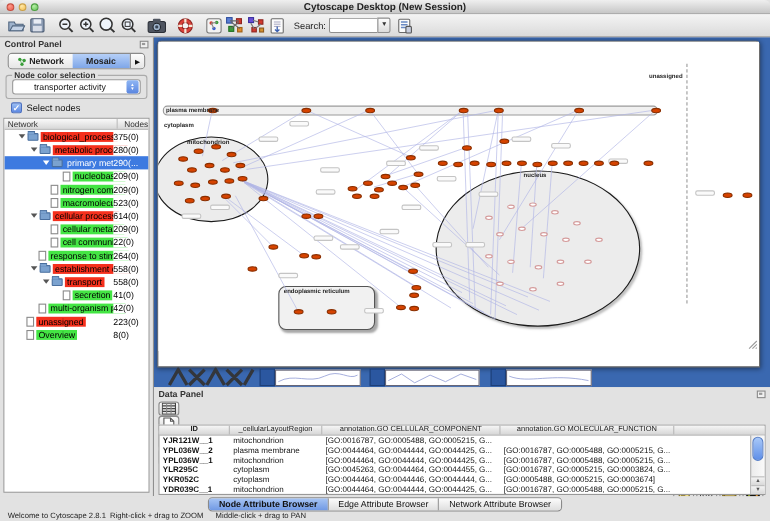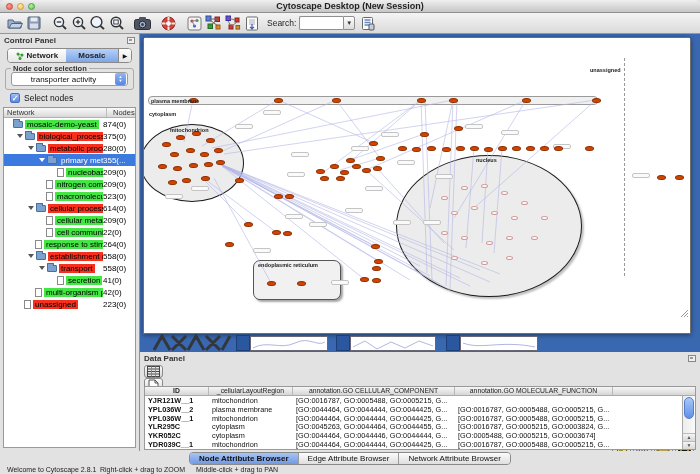--- a/index.html
+++ b/index.html
@@ -271,42 +271,37 @@
   <div id="cp-check-row">
     <div id="cp-checkbox">✓</div>
     <span>Select nodes</span>
   </div>
   <div id="tree-box">
     <div id="tree-header">
       <div class="c1">Network</div>
       <div class="c2">Nodes</div>
     </div>
     <div id="tree-rows">
-        <div class="trow" style="padding-left: 9px;">
-          <span class="ic-folder"></span>
-          <span class="tlbl green">mosaic-demo-yeast</span>
-          <span class="tcount">874(0)</span>
-        </div>
         <div class="trow" style="padding-left: 13px;">
           <span class="tri"></span>
           <span class="ic-folder"></span>
           <span class="tlbl red">biological_process</span>
           <span class="tcount">375(0)</span>
         </div>
         <div class="trow" style="padding-left: 24px;">
           <span class="tri"></span>
           <span class="ic-folder"></span>
           <span class="tlbl red">metabolic process</span>
           <span class="tcount">280(0)</span>
         </div>
         <div class="trow sel" style="padding-left: 35px;">
           <span class="tri"></span>
           <span class="ic-folder"></span>
           <span class="tlbl none">primary metabo</span>
-          <span class="tcount">355(...</span>
+          <span class="tcount">290(...</span>
         </div>
         <div class="trow" style="padding-left: 53px;">
           <span class="ic-file"></span>
           <span class="tlbl green">nucleobase-</span>
           <span class="tcount">209(0)</span>
         </div>
         <div class="trow" style="padding-left: 42px;">
           <span class="ic-file"></span>
           <span class="tlbl green">nitrogen compo</span>
           <span class="tcount">209(0)</span>
@@ -356,20 +351,25 @@
         </div>
         <div class="trow" style="padding-left: 31px;">
           <span class="ic-file"></span>
           <span class="tlbl green">multi-organism pro</span>
           <span class="tcount">42(0)</span>
         </div>
         <div class="trow" style="padding-left: 20px;">
           <span class="ic-file"></span>
           <span class="tlbl red">unassigned</span>
           <span class="tcount">223(0)</span>
+        </div>
+        <div class="trow" style="padding-left: 20px;">
+          <span class="ic-file"></span>
+          <span class="tlbl green">Overview</span>
+          <span class="tcount">8(0)</span>
         </div>
       </div>
   </div>
 </div>
 
 <div id="mdi">
   <div id="inner-window">
     <div id="canvas">
       <div id="pm-bar"></div>
       <div class="region-label" style="left:7px;top:60px;">plasma membrane</div>

